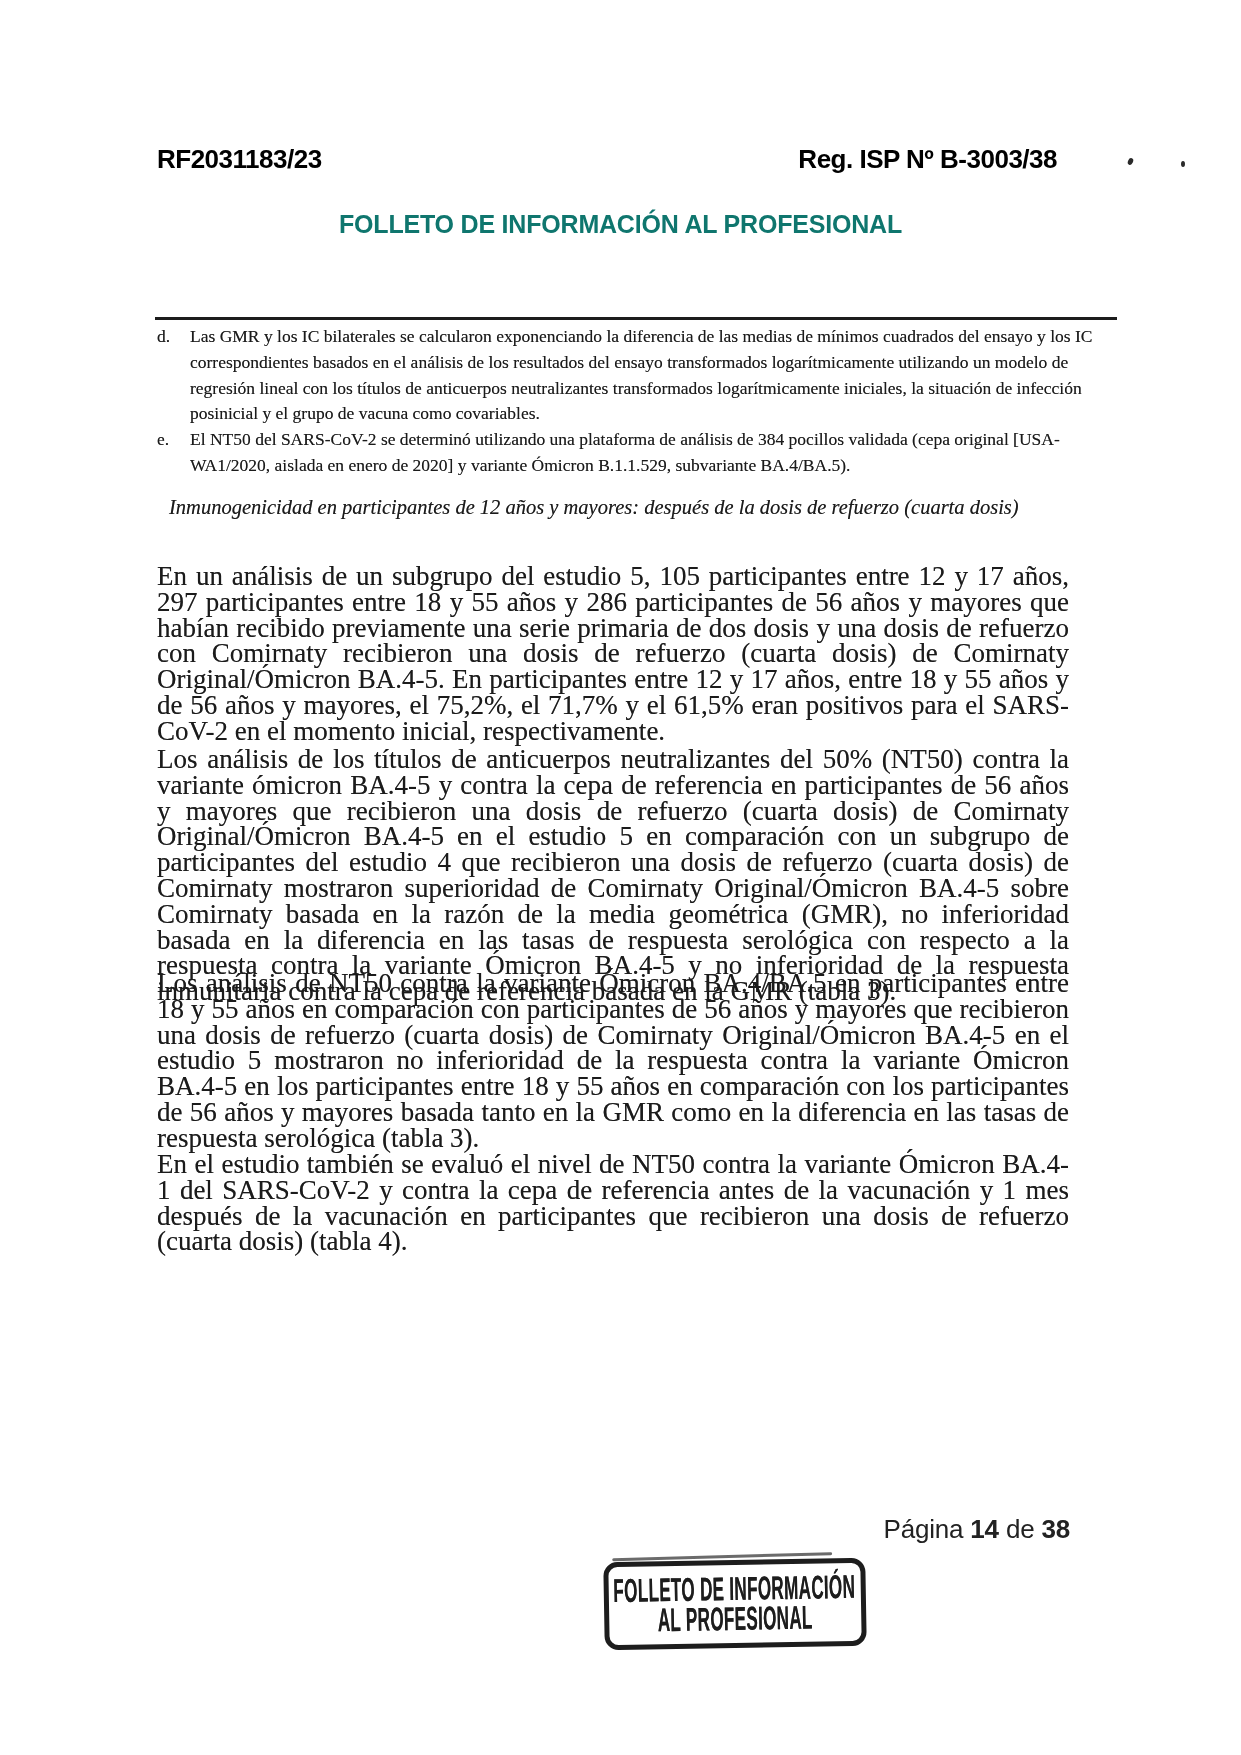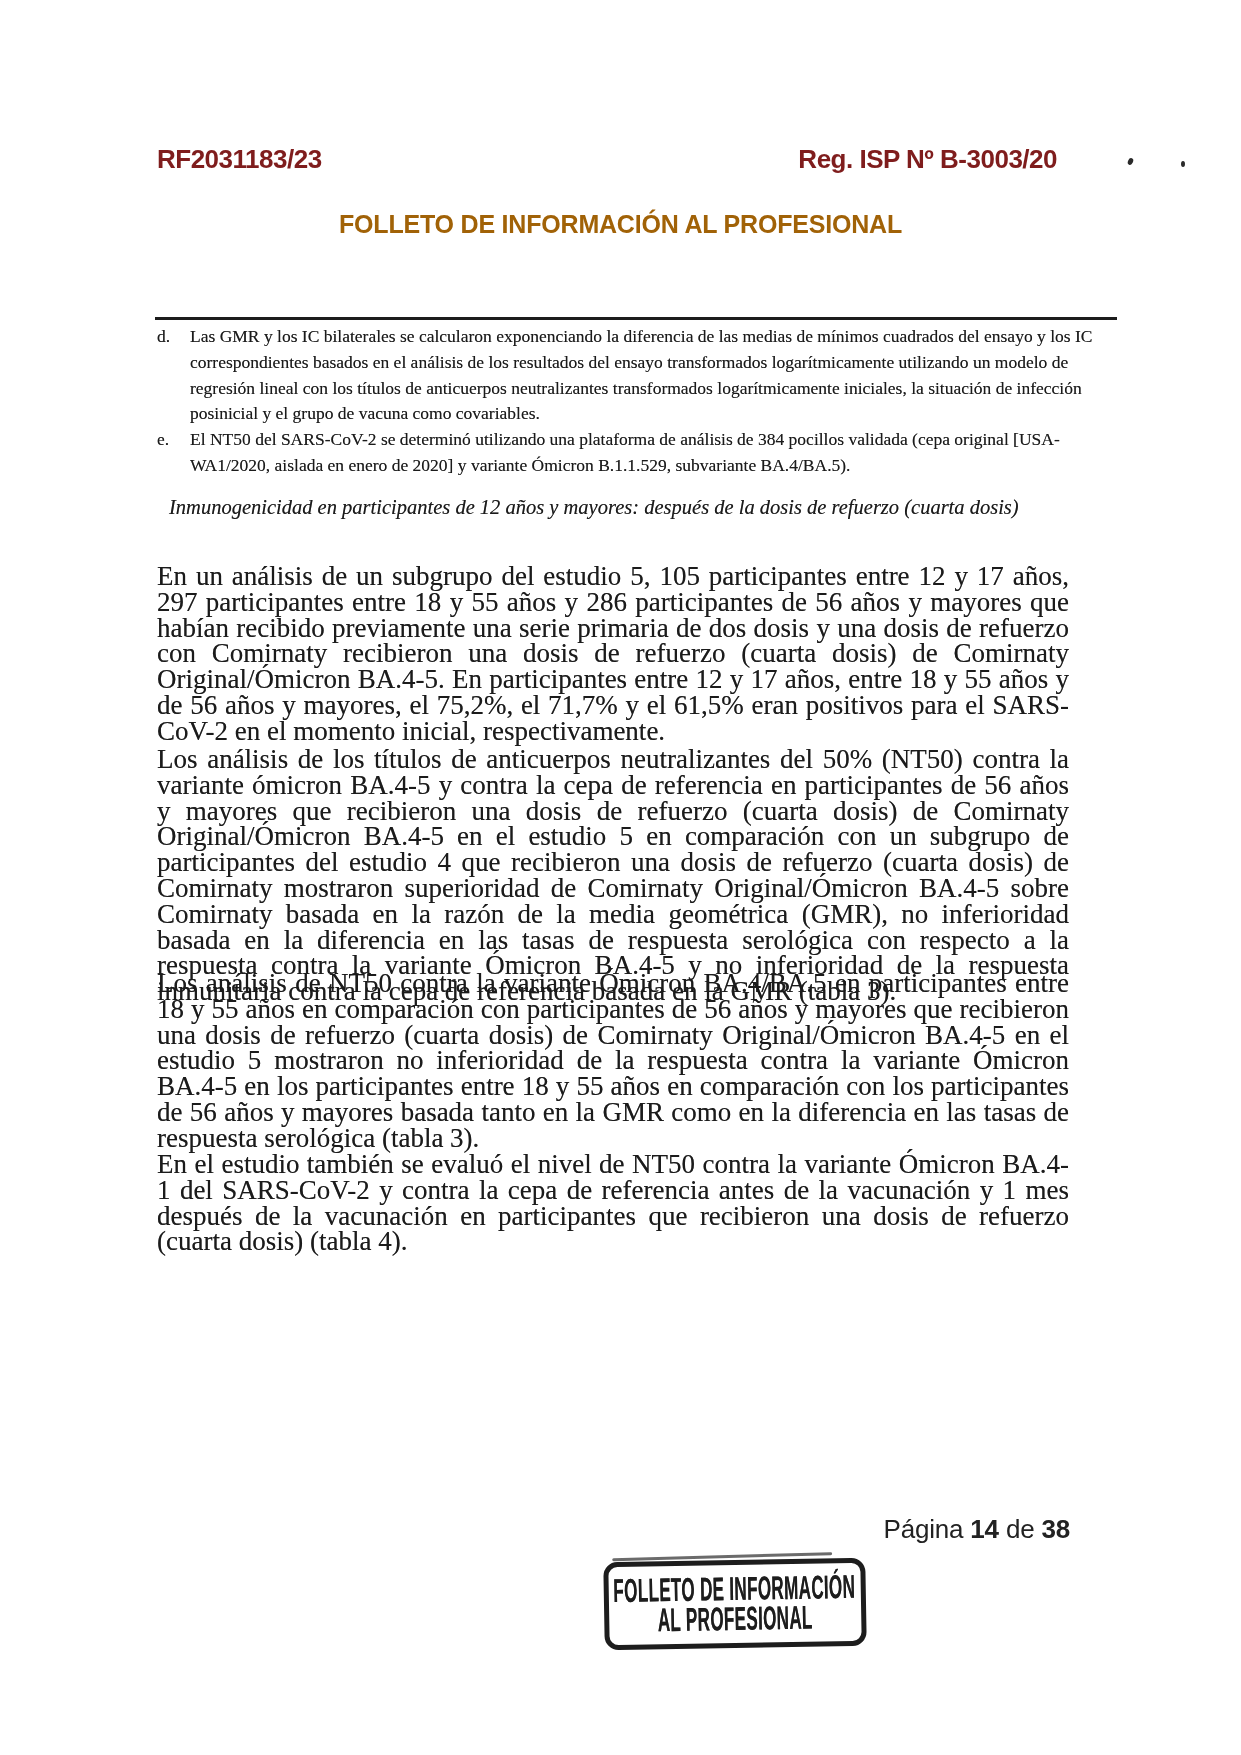--- a/index.html
+++ b/index.html
@@ -9,31 +9,31 @@
     background:#ffffff;
     color:#1b1b1b;
     overflow:hidden;
     font-variant-ligatures:none;
   }
   
   .hdr{
     position:absolute;top:144px;left:157px;width:900px;
     display:flex;justify-content:space-between;align-items:flex-start;
     font-family:"Liberation Sans",sans-serif;font-weight:bold;
-    font-size:26px;line-height:30px;letter-spacing:-0.5px;color:#7f1d1d;gap:48px;
+    font-size:26px;line-height:30px;letter-spacing:-0.5px;color:#000000;gap:48px;
   }
   .speck{position:absolute;background:#2a2a2a;border-radius:50%;}
   .speck.s1{left:1128px;top:158px;width:5px;height:7px;transform:rotate(25deg);}
   .speck.s2{left:1181px;top:161px;width:4px;height:6px;}
   
   .title{
     position:absolute;top:210px;left:0;width:1241px;
     text-align:center;
     font-family:"Liberation Sans",sans-serif;font-weight:bold;
-    font-size:25px;line-height:28px;letter-spacing:-0.2px;color:#a16207;
+    font-size:25px;line-height:28px;letter-spacing:-0.2px;color:#0f766e;
   }
   
   .rule{position:absolute;top:317px;left:155px;width:962px;height:3px;background:#1c1c1c;}
   
   .footnotes{
     position:absolute;top:324px;left:157px;width:950px;
     font-family:"Liberation Serif",serif;
     font-size:17.5px;line-height:25.8px;
     text-shadow:0 0 .4px rgba(27,27,27,.55);
   }
@@ -80,21 +80,21 @@
     text-shadow:0 0 .6px rgba(29,29,29,.7);
   }
 </style>
 </head>
 <body>
 
 <div class="page">
 
   <div class="hdr">
     <span>RF2031183/23</span>
-    <span>Reg. ISP Nº B-3003/20</span>
+    <span>Reg. ISP Nº B-3003/38</span>
   </div>
   <span class="speck s1"></span>
   <span class="speck s2"></span>
 
   <div class="title">
     <div>FOLLETO DE INFORMACIÓN AL PROFESIONAL</div>
   </div>
 
   <div class="rule"></div>
 

